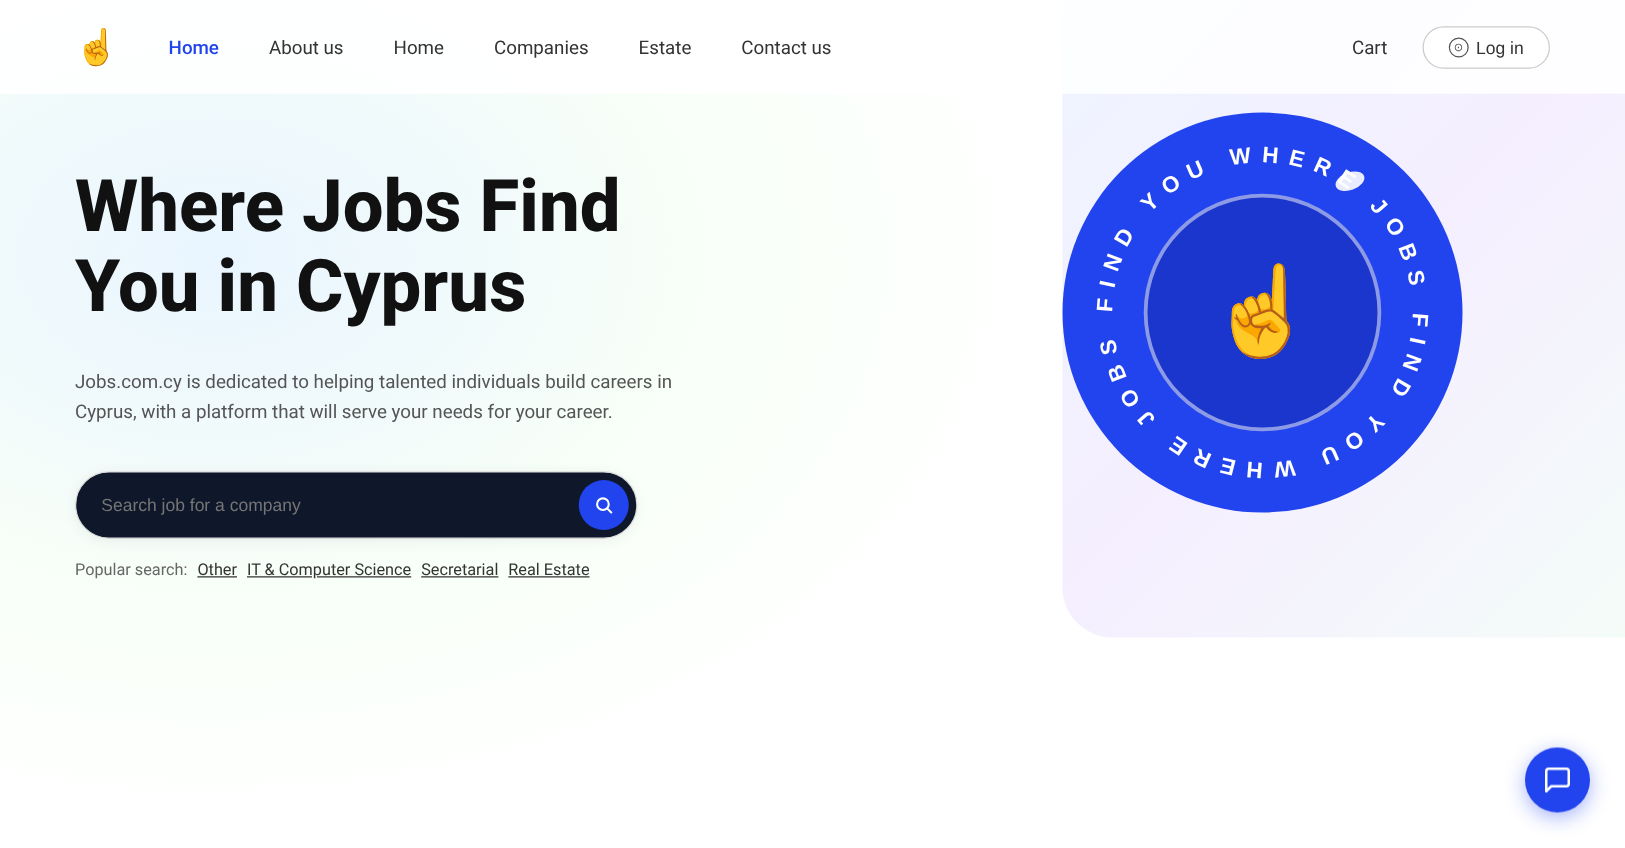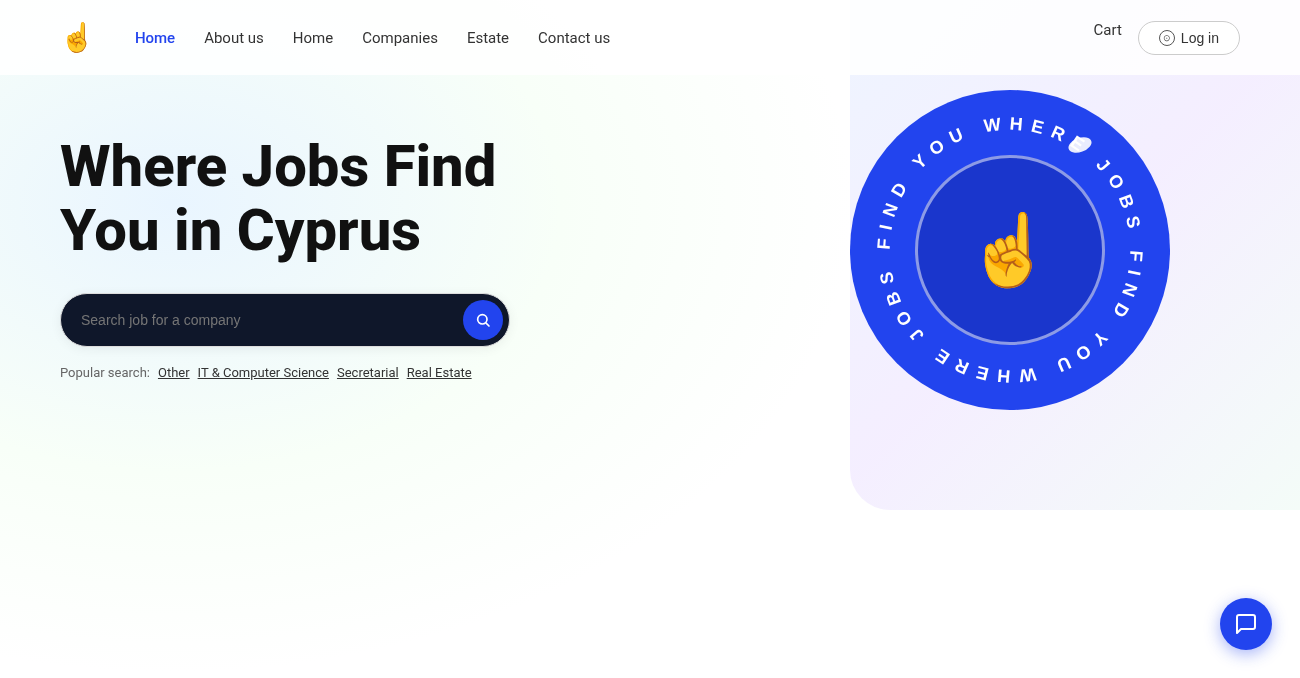--- a/index.html
+++ b/index.html
@@ -48,37 +48,37 @@
       gap: 40px;
     }
     .logo-icon {
       color: #2244ee;
       font-size: 28px;
       cursor: pointer;
     }
     .nav-links {
       display: flex;
       align-items: center;
-      gap: 29px;
+      gap: 40px;
       list-style: none;
     }
     .nav-links li a {
       text-decoration: none;
       font-size: 15px;
       color: #333;
       font-weight: 400;
     }
     .nav-links li a.active {
       color: #2244ee;
       font-weight: 500;
     }
     .navbar-right {
       display: flex;
-      align-items: flex-start;
-      gap: 16px;
+      align-items: center;
+      gap: 28px;
     }
     .cart-text {
       font-size: 15px;
       color: #333;
       cursor: pointer;
     }
     .login-btn {
       display: flex;
       align-items: center;
       gap: 6px;
@@ -278,20 +278,21 @@
     </button>
   </div>
 </nav>
 
 <div class="main-content">
   <div class="hero-text">
     <h1 class="hero-title">
       <span>Where Jobs Find</span><br>
       <span>You in Cyprus</span>
     </h1>
+    <p class="hero-description">Jobs.com.cy is dedicated to helping talented individuals build careers in Cyprus, with a platform that will serve your needs for your career.</p>
     <div class="search-bar">
       <input type="text" class="search-input" placeholder="Search job for a company" style="">
       <button class="search-btn">
         <svg width="16" height="16" viewBox="0 0 24 24" fill="none" stroke="white" stroke-width="2.5" stroke-linecap="round" stroke-linejoin="round">
           <circle cx="11" cy="11" r="7"></circle>
           <line x1="21" y1="21" x2="16.65" y2="16.65"></line>
         </svg>
       </button>
     </div>
     <div class="popular-search">

